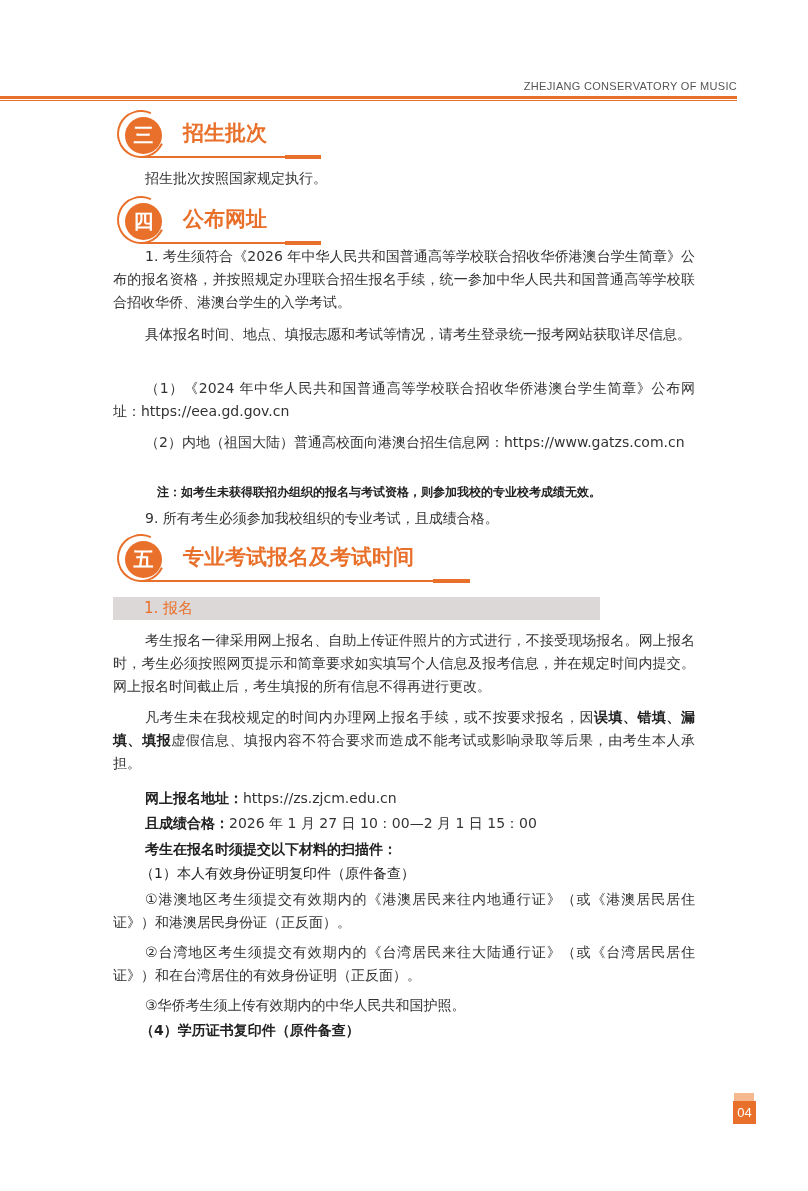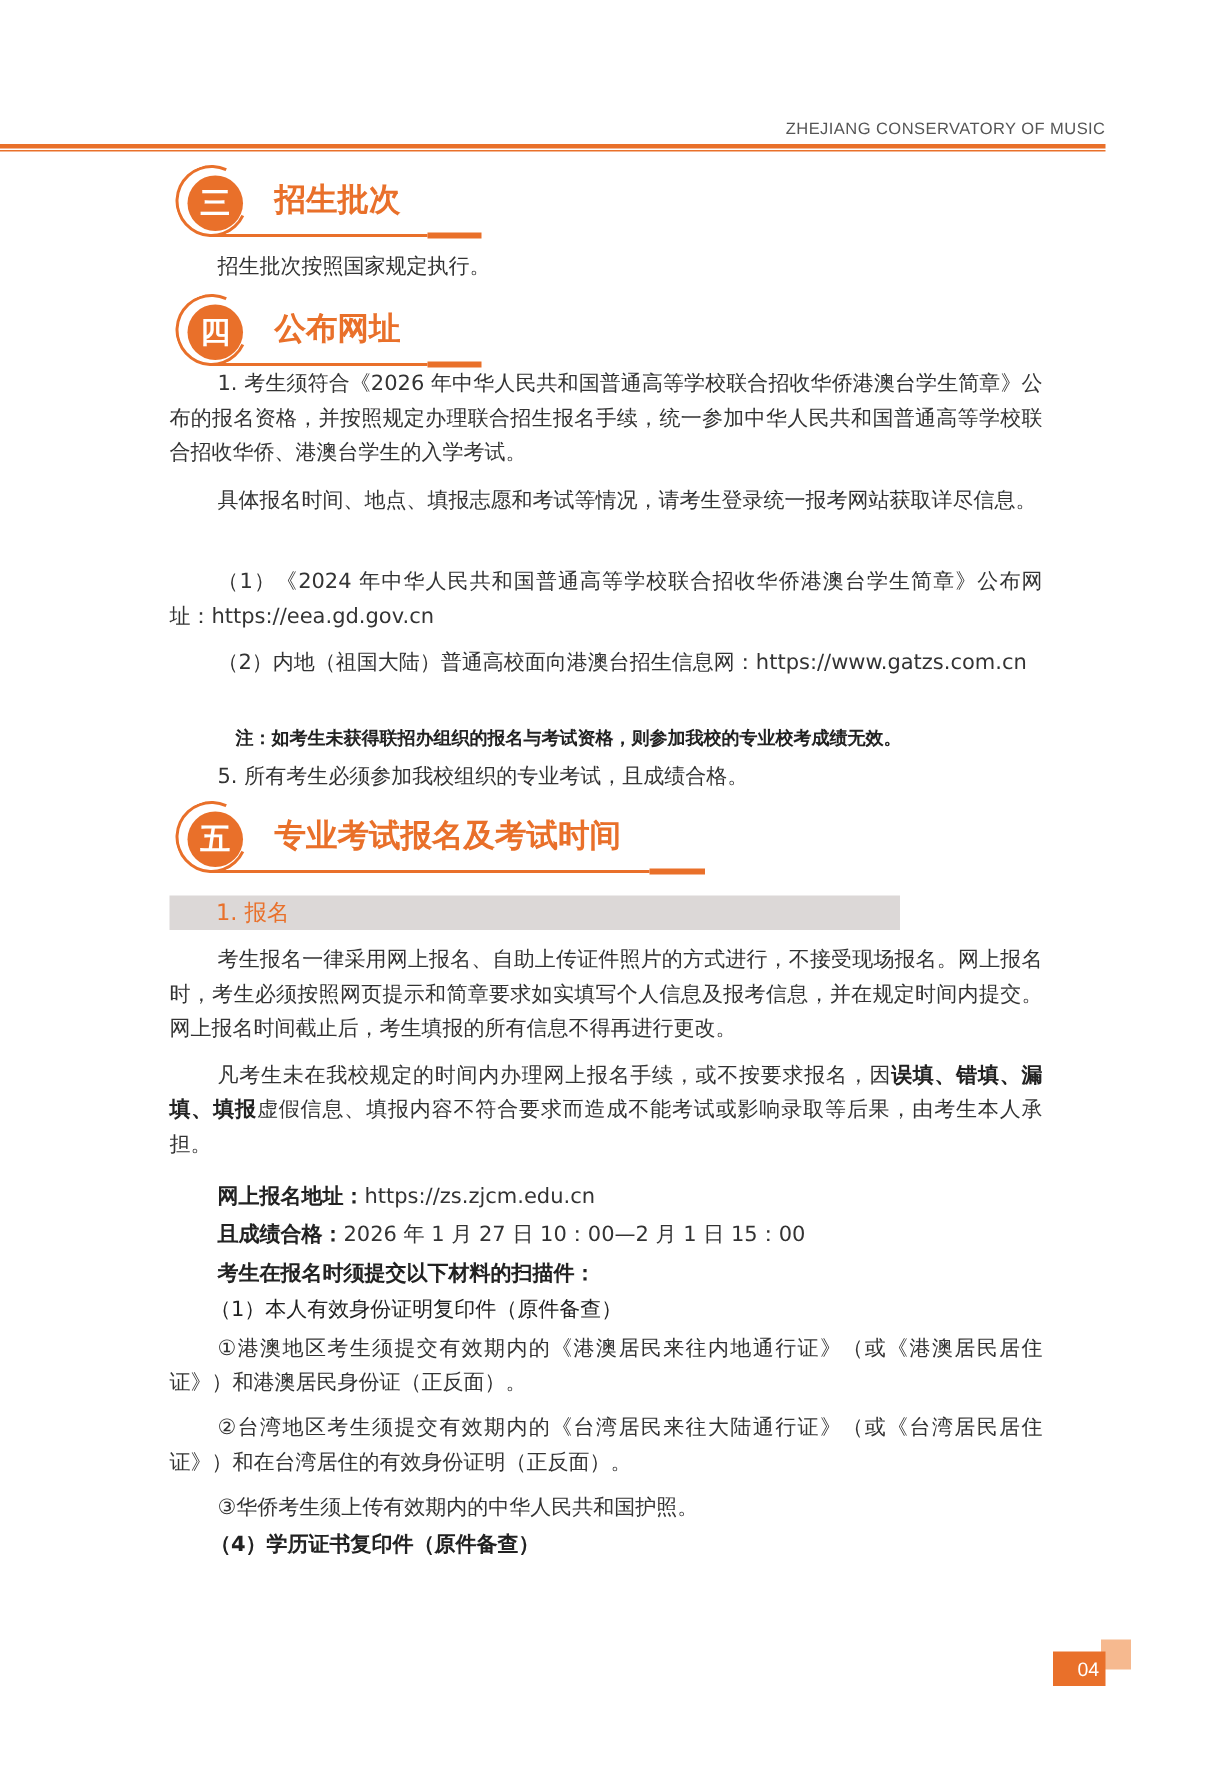--- a/index.html
+++ b/index.html
@@ -51,24 +51,23 @@
   b.em { font-weight: bold; color: #222; }
 
   .bar {
     position: absolute; left: 113px; top: 597px; width: 487px; height: 23px;
     background: #dcd8d7;
   }
   .bar span { position: absolute; left: 31px; top: 2px; color: #e9702a; font-size: 15px; }
 
   .pg-back { position: absolute; left: 734px; top: 1093px; width: 20px; height: 20px; background: #f6b98f; }
   .pg-front {
-    position: absolute; left: 702px; top: 1101px; width: 23px; height: 23px; background: #e9702a;
+    position: absolute; left: 733px; top: 1101px; width: 23px; height: 23px; background: #e9702a;
     color: #fff; font-size: 13px; display: flex; align-items: center; justify-content: center;
     font-family: "Liberation Sans", sans-serif;
-    padding-left: 12px;
   }
 </style>
 </head>
 <body>
 
 <div>
   <div class="hdr-title">ZHEJIANG CONSERVATORY OF MUSIC</div>
   <div class="hdr-line-thick"></div>
   <div class="hdr-line-thin"></div>
 </div>
@@ -88,21 +87,21 @@
   <div class="title">公布网址</div>
   <div class="uline" style="width:144px;"></div>
   <div class="useg" style="left:172px;width:36px;"></div>
 </div>
 
 <div class="p indent" style="top:245px;">1. 考生须符合《2026 年中华人民共和国普通高等学校联合招收华侨港澳台学生简章》公布的报名资格，并按照规定办理联合招生报名手续，统一参加中华人民共和国普通高等学校联合招收华侨、港澳台学生的入学考试。</div>
 <div class="p indent" style="top:323px;">具体报名时间、地点、填报志愿和考试等情况，请考生登录统一报考网站获取详尽信息。</div>
 <div class="p indent" style="top:377px;">（1）《2024 年中华人民共和国普通高等学校联合招收华侨港澳台学生简章》公布网址：https://eea.gd.gov.cn</div>
 <div class="p indent" style="top:431px;word-break:break-all;">（2）内地（祖国大陆）普通高校面向港澳台招生信息网：https://www.gatzs.com.cn</div>
 <div class="note" style="top:482px;">注：如考生未获得联招办组织的报名与考试资格，则参加我校的专业校考成绩无效。</div>
-<div class="p plain" style="top:507px;">5. 所有考生必须参加我校组织的专业考试，且成绩合格。</div>
+<div class="p plain" style="top:507px;">9. 所有考生必须参加我校组织的专业考试，且成绩合格。</div>
 
 <div class="sec" style="top:534px;">
   <div class="arc"></div>
   <div class="badge">五</div>
   <div class="title">专业考试报名及考试时间</div>
   <div class="uline" style="width:292px;"></div>
   <div class="useg" style="left:320px;width:37px;"></div>
 </div>
 
 <div class="bar">

